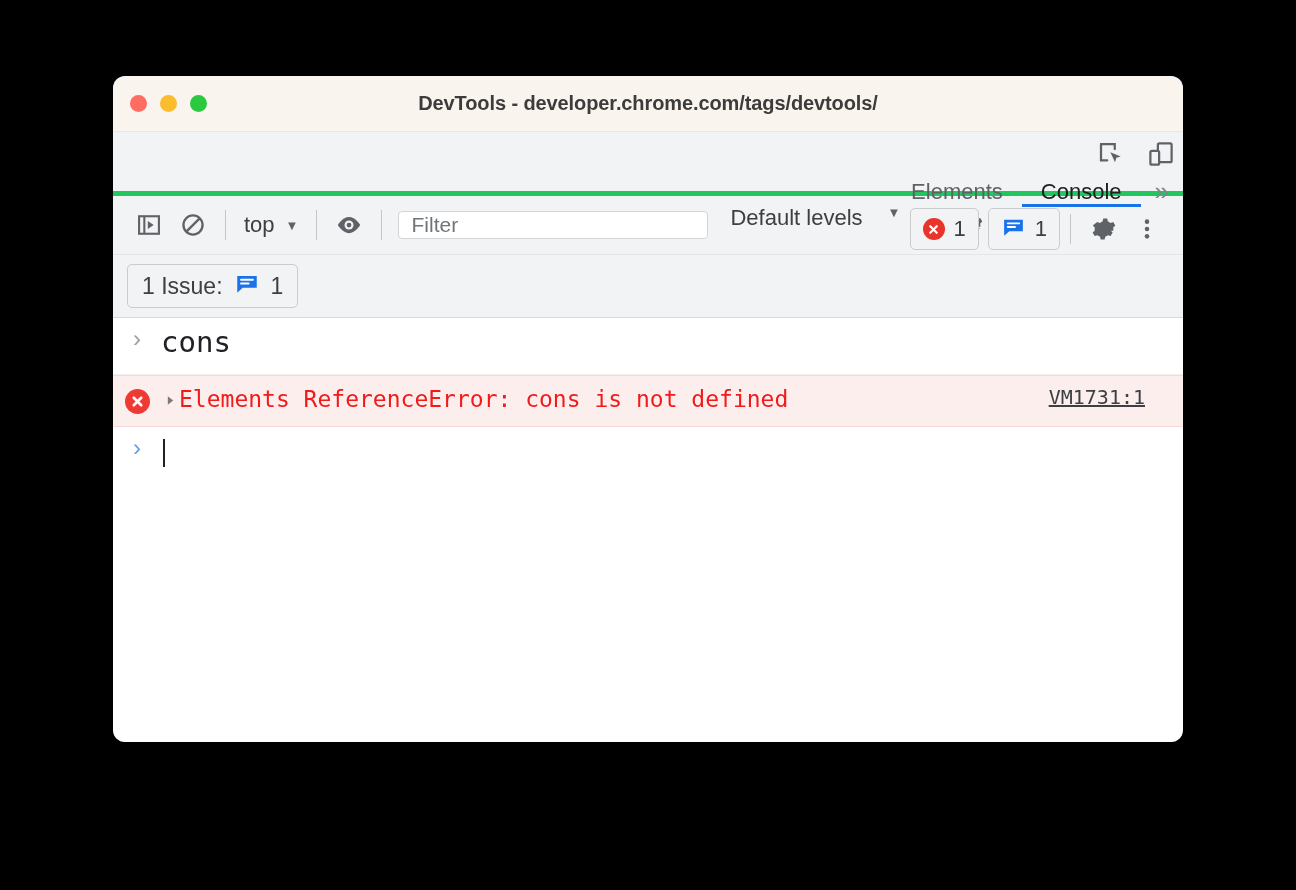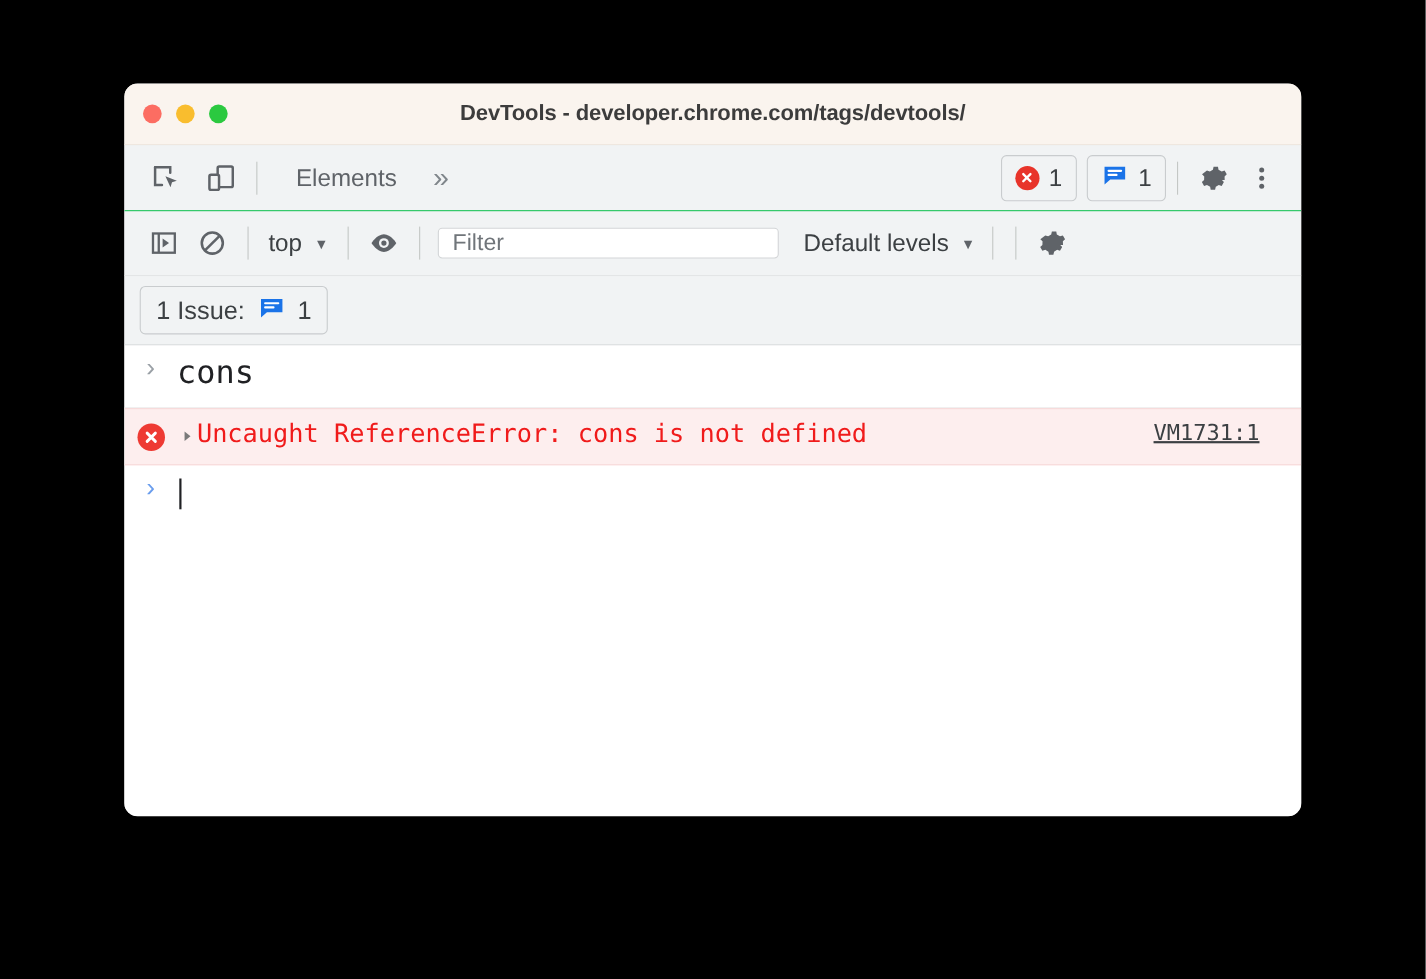--- a/index.html
+++ b/index.html
@@ -16,21 +16,21 @@
     position: relative;
   }
 
   
   .window {
     position: absolute;
     left: 113px;
     top: 76px;
     width: 1070px;
     height: 666px;
-    background: #e5e5e5;
+    background: #0c4a6e;
     border-radius: 12px;
     overflow: hidden;
     display: flex;
     flex-direction: column;
   }
 
   
   .titlebar {
     height: 55px;
     min-height: 55px;
@@ -64,23 +64,24 @@
     letter-spacing: -0.1px;
     pointer-events: none;
   }
 
   
   .tabbar {
     height: 59px;
     min-height: 59px;
     background: #f1f3f4;
     display: flex;
-    align-items: center;
-    border-bottom: 1px solid #22c55e;
+    align-items: flex-end;
+    border-bottom: 5px solid #22c55e;
     position: relative;
+    flex-direction: column;
   }
   .tb-icons {
     display: flex;
     align-items: center;
     gap: 6px;
     padding-left: 16px;
   }
   .icon-btn {
     width: 44px;
     height: 44px;
@@ -193,22 +194,22 @@
     padding: 0 12px;
     box-sizing: border-box;
     margin-left: 6px;
   }
   .filter-input span {
     font-size: 21px;
     color: #70757a;
   }
   .levels {
     display: flex;
-    align-items: center;
-    gap: 11px;
+    align-items: flex-start;
+    gap: 25px;
     font-size: 22px;
     color: #3c4043;
     margin-left: 16px;
     height: 40px;
     padding: 0 6px;
   }
 
   
   .issues-bar {
     height: 62px;
@@ -357,20 +358,21 @@
       <div class="icon-btn">
         <svg width="30" height="30" viewBox="0 0 24 24" fill="none">
           <rect x="9.5" y="3.5" width="11" height="15" rx="1.2" stroke="#5f6368" stroke-width="1.8"></rect>
           <rect x="3.5" y="9.5" width="7" height="11" rx="1.2" fill="#f1f3f4" stroke="#5f6368" stroke-width="1.8"></rect>
         </svg>
       </div>
     </div>
     <div class="vdiv"></div>
     <div class="tabs">
       <div class="tab">Elements</div>
+      <div class="tab active">Console</div>
       <div class="chevrons">»</div>
     </div>
     <div class="tb-right">
       <div class="count-badge">
         <span class="err-dot">
           <svg width="13" height="13" viewBox="0 0 12 12">
             <path d="M3 3l6 6M9 3l-6 6" stroke="#fff" stroke-width="2" stroke-linecap="round"></path>
           </svg>
         </span>
         <span class="num">1</span>
@@ -474,21 +476,21 @@
           <svg width="15" height="15" viewBox="0 0 12 12">
             <path d="M3 3l6 6M9 3l-6 6" stroke="#fff" stroke-width="2.1" stroke-linecap="round"></path>
           </svg>
         </span>
       </div>
       <div class="disclosure">
         <svg width="13" height="13" viewBox="0 0 12 12">
           <path d="M3.5 2l5 4-5 4z" fill="#7a7a7a"></path>
         </svg>
       </div>
-      <div class="error-content"><span>Uncaught ReferenceError: cons is not defined</span><br></div>
+      <div class="error-content"><span>Elements ReferenceError: cons is not defined</span><br></div>
       <div class="error-link">VM1731:1</div>
     </div>
 
     <div class="msg-row" style="border-bottom:none;">
       <div class="gutter">
         <span class="prompt-arrow blue">›</span>
       </div>
       <div class="cmd-text"><span></span><span class="text-caret"></span></div>
     </div>
 

